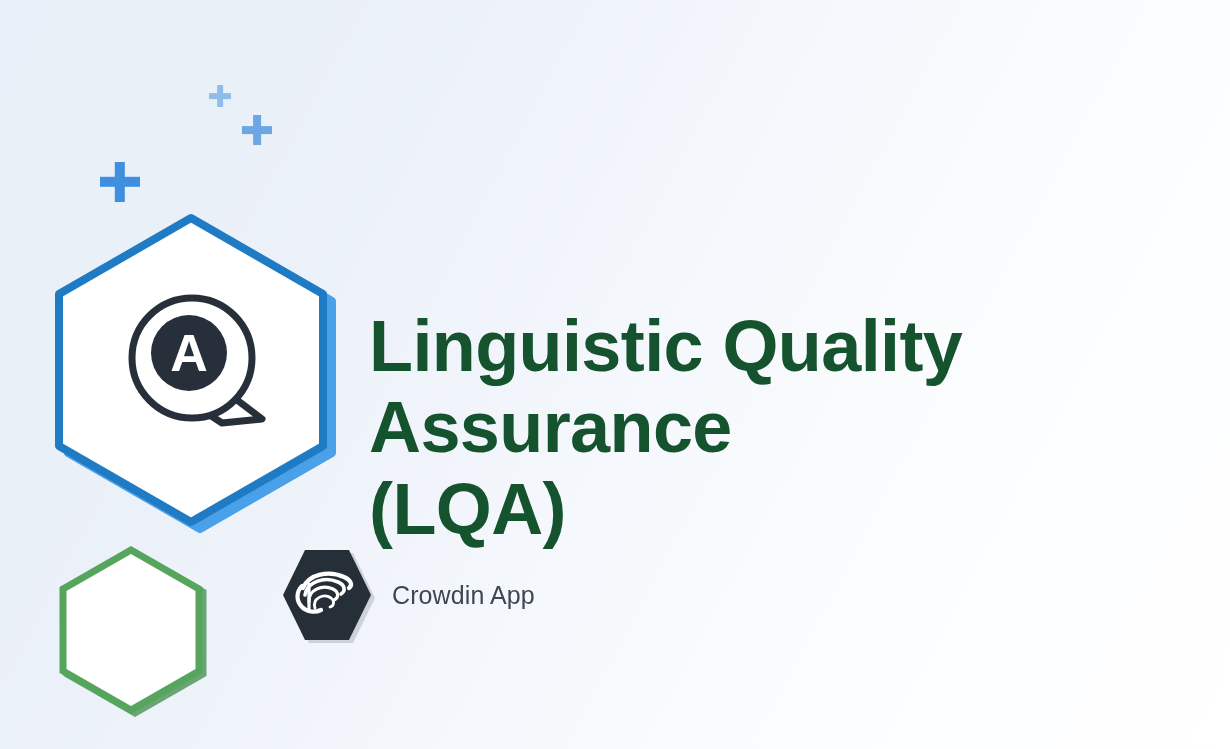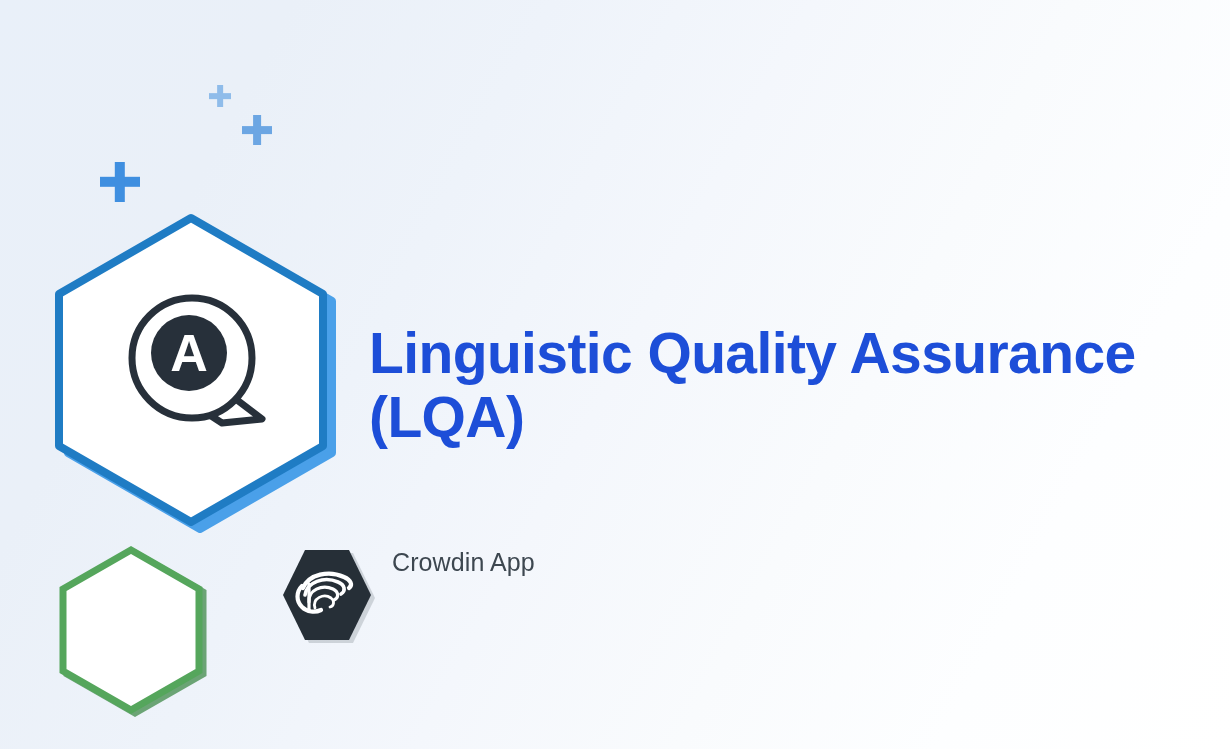--- a/index.html
+++ b/index.html
@@ -72,36 +72,35 @@
     left:57px; top:544px;
     width:148px; height:172px;
   }
   #green-hex svg { display:block; width:100%; height:100%; overflow:visible; }
 
   
   #page-title {
     position:absolute;
     left:369px; top:306px;
     width:800px;
-    font-size:57px;
+    font-size:72px;
     line-height:1.13;
     font-weight:700;
     letter-spacing:-0.6px;
-    color:#1d4ed8;
+    color:#14532d;
     font-family:"Liberation Sans", sans-serif;
     white-space:pre-line;
-    margin-top:15px;
   }
 
   
   #brand-lockup {
     position:absolute;
     left:283px; top:548px;
     display:flex;
-    align-items:flex-start;
+    align-items:center;
     gap:21px;
   }
   #crowdin-mark { width:88px; height:94px; position:relative; }
   #crowdin-mark svg { display:block; width:100%; height:100%; overflow:visible; }
 
   #brand-label {
     font-size:25px;
     font-weight:500;
     color:#3d4750;
     letter-spacing:0.1px;

